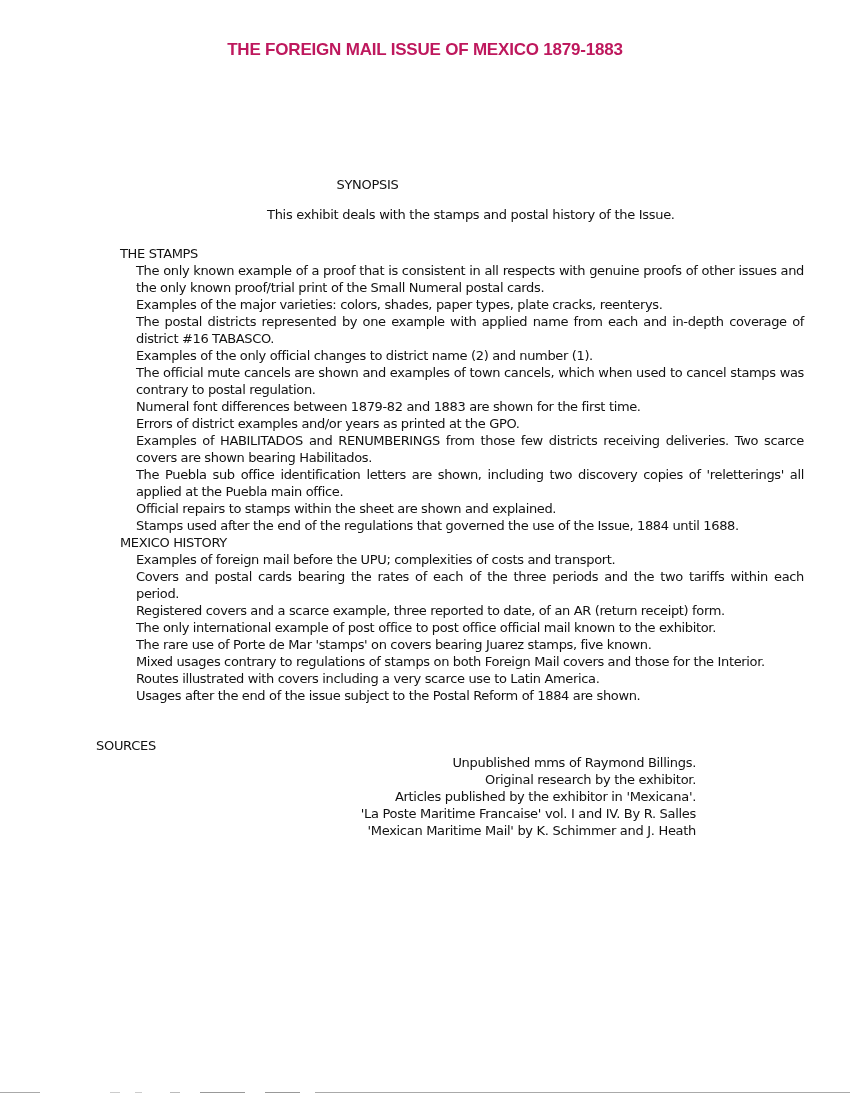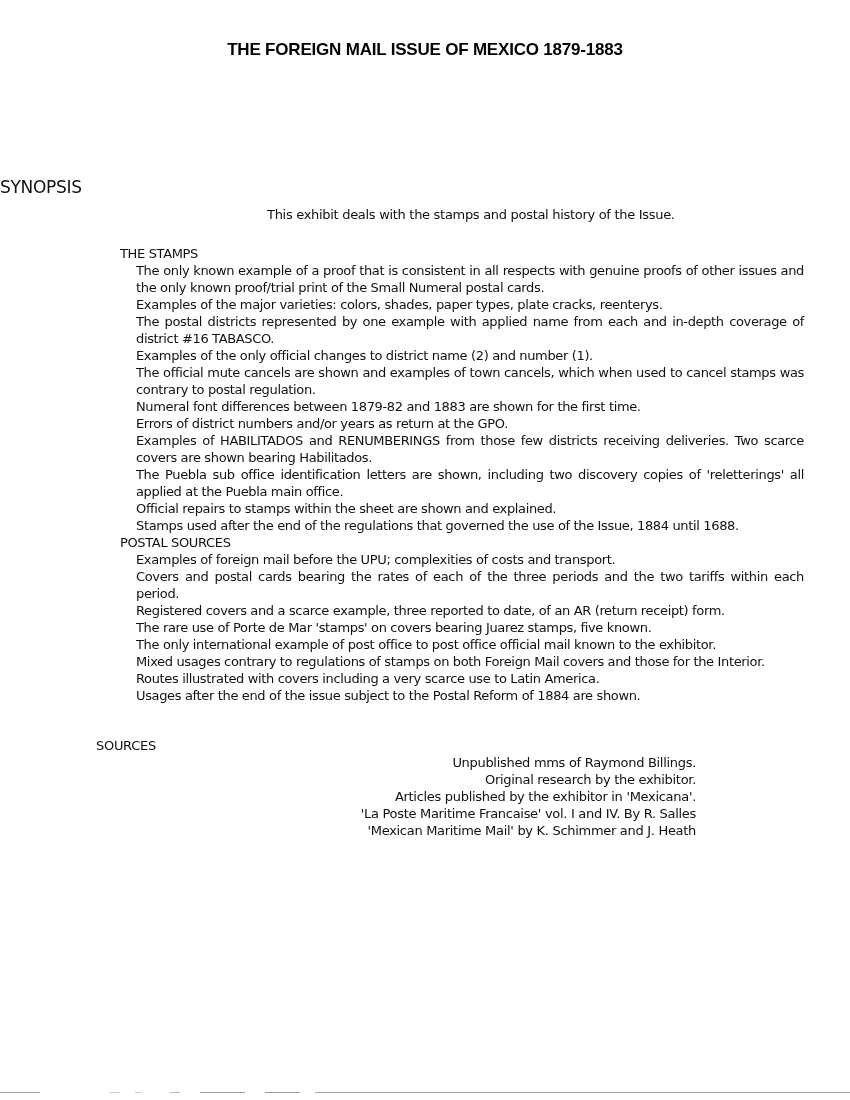--- a/index.html
+++ b/index.html
@@ -3,25 +3,25 @@
 <meta charset="utf-8">
 <style>
   html, body { margin: 0; padding: 0; background: #ffffff; }
   body {
     width: 850px; height: 1100px; position: relative; overflow: hidden;
     font-family: "DejaVu Sans", sans-serif; color: #111;
   }
   .title {
     position: absolute; top: 40px; left: 0; width: 850px; text-align: center;
     font-family: "Liberation Sans", sans-serif; font-weight: bold; font-size: 17px;
-    letter-spacing: -0.2px; color: #000000;
+    letter-spacing: -0.2px; color: #be185d;
   }
   .synopsis-heading {
-    position: absolute; top: 177px; left: 0; width: 735px; text-align: left;
-    font-size: 17px; letter-spacing: -0.3px;
+    position: absolute; top: 177px; left: 0; width: 735px; text-align: center;
+    font-size: 13px; letter-spacing: -0.3px;
   }
   .synopsis-intro {
     position: absolute; top: 207px; left: 267px;
     font-size: 13px; letter-spacing: -0.3px;
   }
   .content {
     position: absolute; top: 245px; left: 120px; width: 684px;
     font-size: 13px; line-height: 17px; letter-spacing: -0.35px;
   }
   .section-head { margin-left: 0; }
@@ -46,33 +46,33 @@
 
 <div class="content">
   <div>
     <div class="section-head">THE STAMPS</div>
     <div class="item">The only known example of a proof that is consistent in all respects with genuine proofs of other issues and the only known proof/trial print of the Small Numeral postal cards.</div>
     <div class="item">Examples of the major varieties: colors, shades, paper types, plate cracks, reenterys.</div>
     <div class="item">The postal districts represented by one example with applied name from each and in-depth coverage of district #16 TABASCO.</div>
     <div class="item">Examples of the only official changes to district name (2) and number (1).</div>
     <div class="item">The official mute cancels are shown and examples of town cancels, which when used to cancel stamps was contrary to postal regulation.</div>
     <div class="item">Numeral font differences between 1879-82 and 1883 are shown for the first time.</div>
-    <div class="item">Errors of district numbers and/or years as return at the GPO.</div>
+    <div class="item">Errors of district examples and/or years as printed at the GPO.</div>
     <div class="item">Examples of HABILITADOS and RENUMBERINGS from those few districts receiving deliveries.  Two scarce covers are shown bearing Habilitados.</div>
     <div class="item">The Puebla sub office identification letters are shown, including two discovery copies of 'reletterings' all applied at the Puebla main office.</div>
     <div class="item">Official repairs to stamps within the sheet are shown and explained.</div>
     <div class="item">Stamps used after the end of the regulations that governed the use of the Issue, 1884 until 1688.</div>
   </div>
   <div>
-    <div class="section-head">POSTAL SOURCES</div>
+    <div class="section-head">MEXICO HISTORY</div>
     <div class="item">Examples of foreign mail before the UPU; complexities of costs and transport.</div>
     <div class="item">Covers and postal cards bearing the rates of each of the three periods and the two tariffs within each period.</div>
     <div class="item">Registered covers and a scarce example, three reported to date, of an AR (return receipt) form.</div>
+    <div class="item">The only international example of post office to post office official mail known to the exhibitor.</div>
     <div class="item">The rare use of Porte de Mar 'stamps' on covers bearing Juarez stamps, five known.</div>
-    <div class="item">The only international example of post office to post office official mail known to the exhibitor.</div>
     <div class="item">Mixed usages contrary to regulations of stamps on both Foreign Mail covers and those for the Interior.</div>
     <div class="item">Routes illustrated with covers including a very scarce use to Latin America.</div>
     <div class="item">Usages after the end of the issue subject to the Postal Reform of 1884 are shown.</div>
   </div>
 </div>
 
 <div class="sources">
   <div class="section-head">SOURCES</div>
   <div class="item">Unpublished mms of Raymond Billings.</div>
   <div class="item">Original research by the exhibitor.</div>

